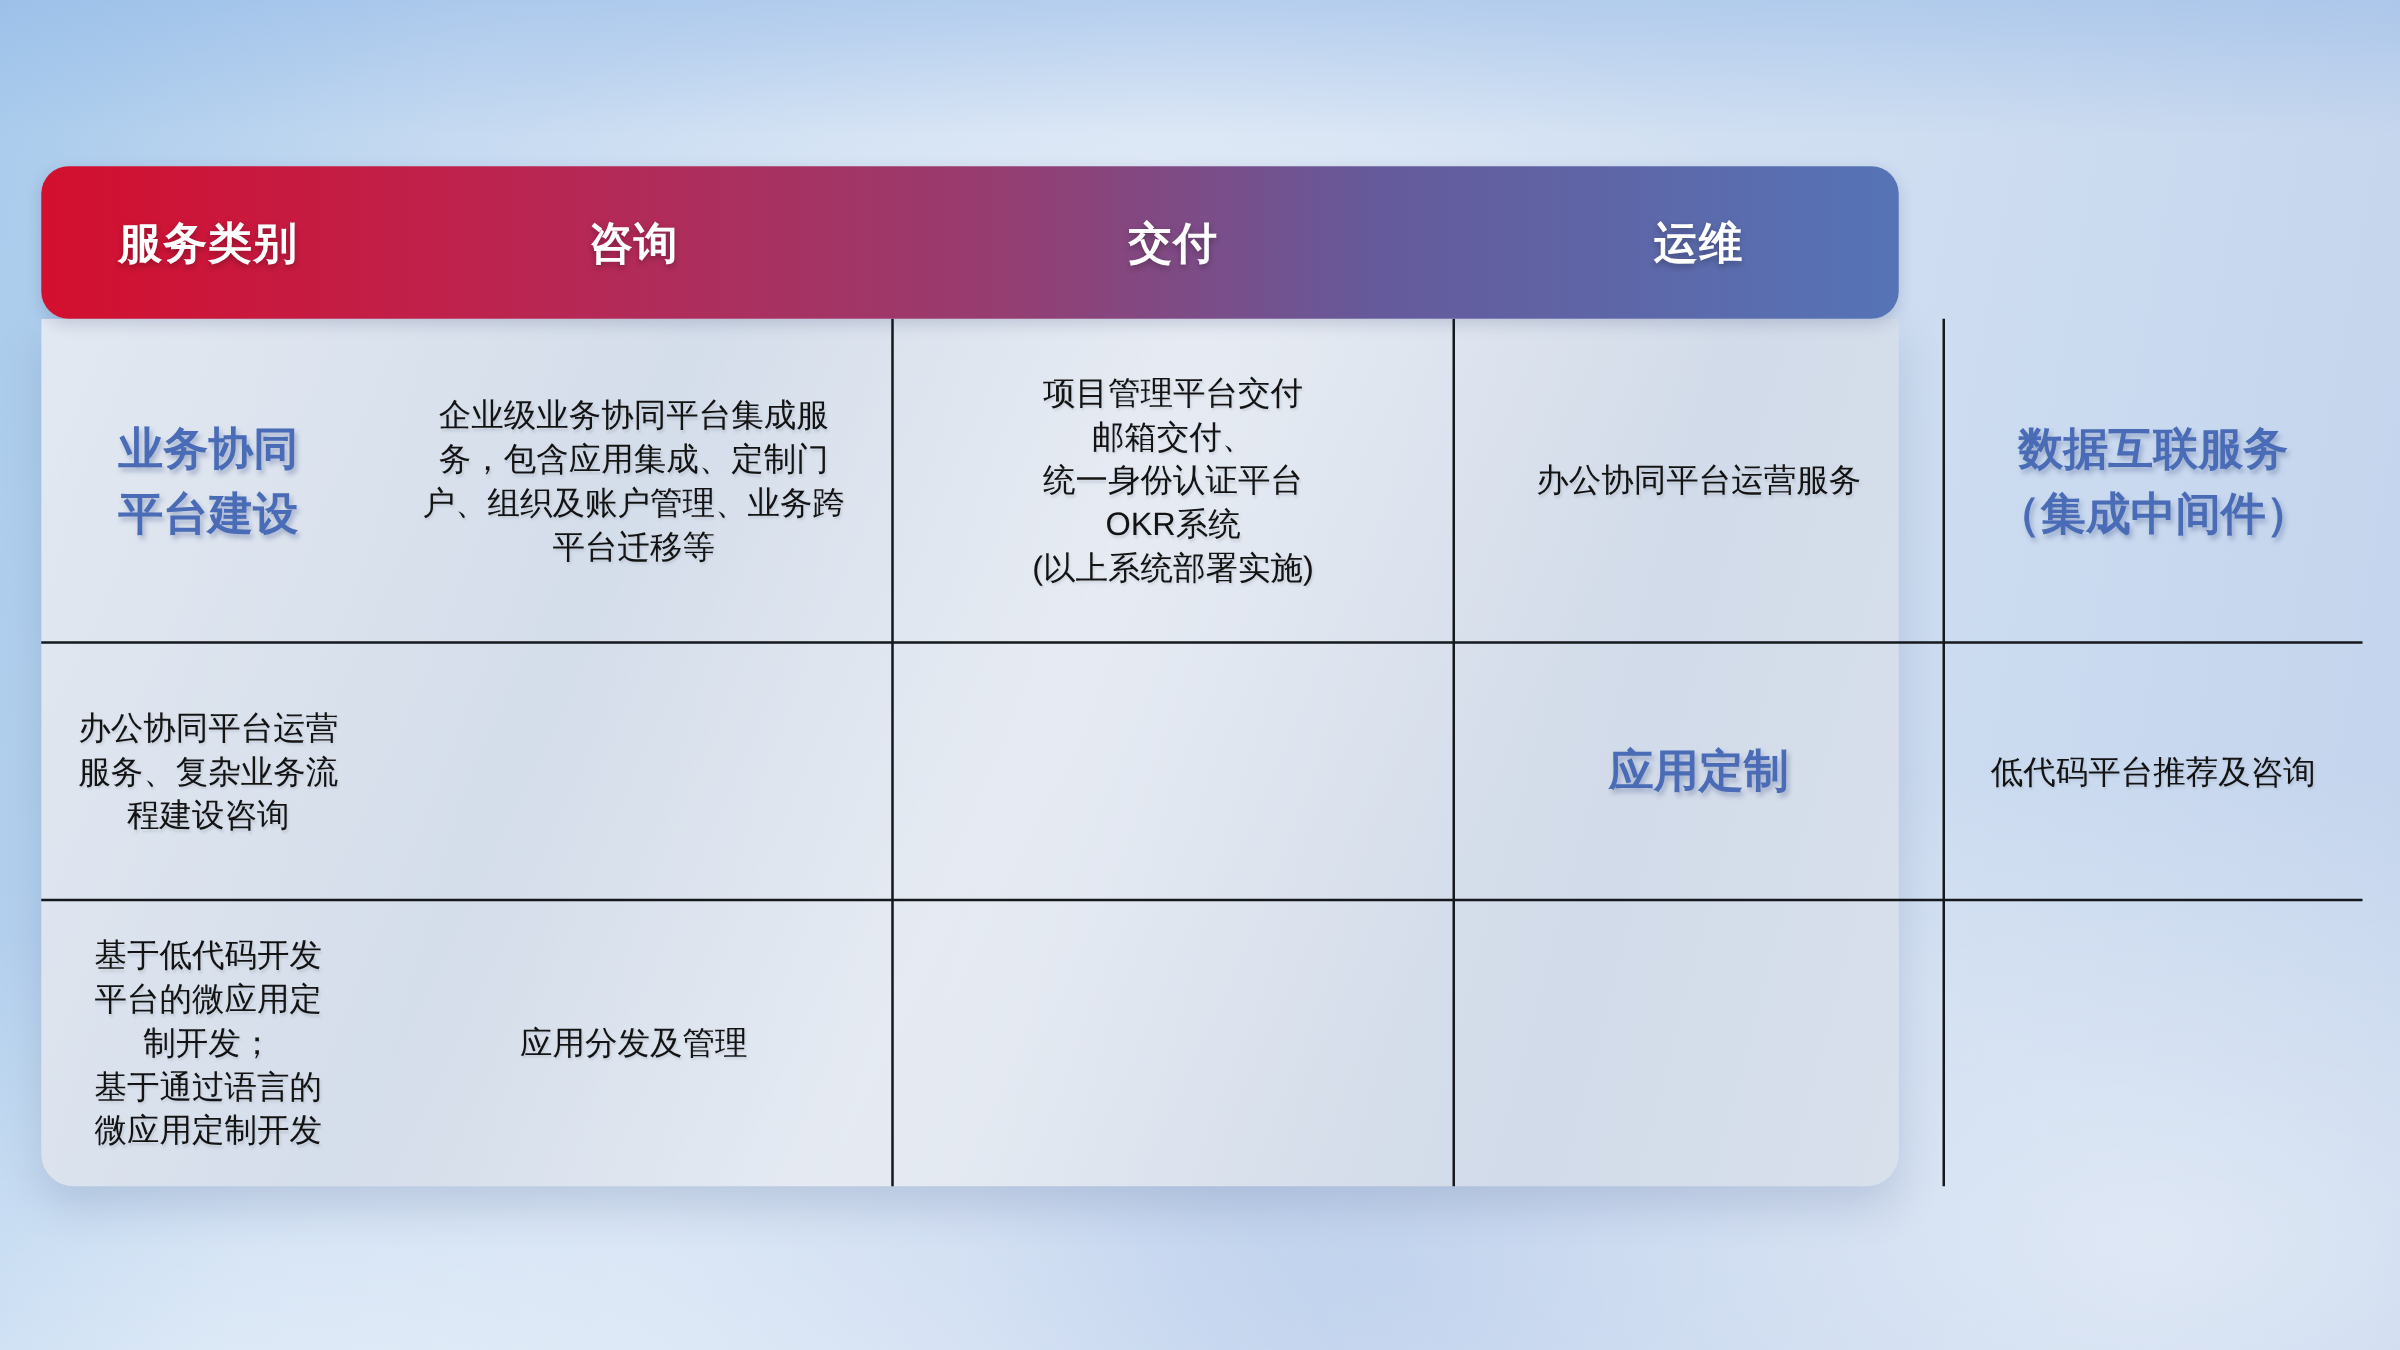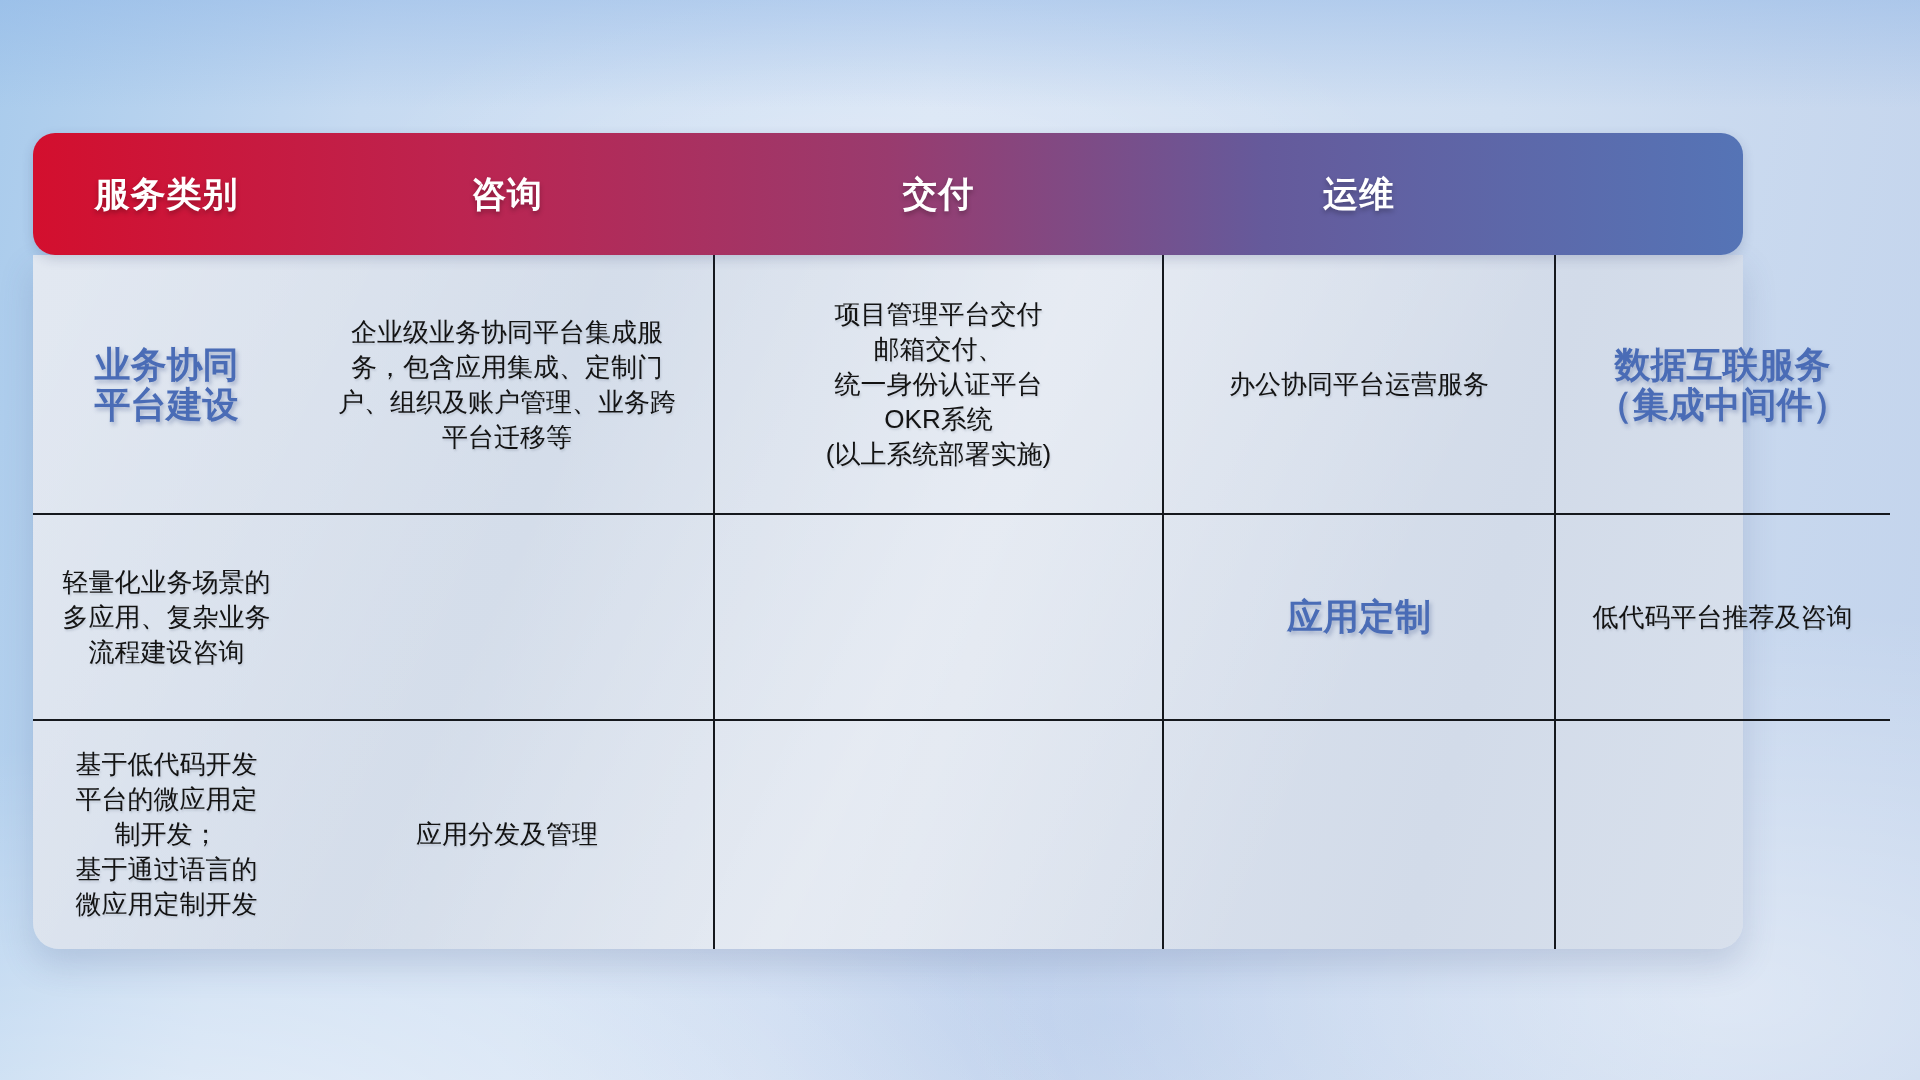--- a/index.html
+++ b/index.html
@@ -18,21 +18,21 @@
       radial-gradient(1300px 650px at 90% 92%, rgba(255,255,255,.42), rgba(255,255,255,0) 60%),
       radial-gradient(1000px 520px at 58% 94%, rgba(135,165,220,.28), rgba(135,165,220,0) 60%),
       radial-gradient(900px 600px at 46% 30%, rgba(255,255,255,.38), rgba(255,255,255,0) 65%),
       linear-gradient(100deg, #a9cbec 0%, #c6daf1 18%, #d6e3f4 45%, #cfdef1 72%, #c2d3ec 100%);
   }
 
   .panel {
     position: absolute;
     left: 33px;
     top: 133px;
-    width: 1710px;
+    width: 1486px;
   }
 
   .table-header {
     position: relative;
     height: 122px;
     border-radius: 22px;
     background: linear-gradient(90deg, #d30f2e 0%, #bc2450 25%, #993b6e 50%, #655a9b 72%, #5574b6 100%);
     display: grid;
     grid-template-columns: 267px 414px 449px 392px 335px;
     align-items: center;
@@ -79,21 +79,21 @@
   .cell.c3 { padding: 0 38px; }
   .cell.c4 { padding: 0 20px; }
   .cell.c5 { padding: 0 20px; }
 
   .category-text {
     text-align: center;
     white-space: pre-line;
     color: #4a6cb6;
     font-size: 36px;
     font-weight: bold;
-    line-height: 40px;
+    line-height: 52px;
     text-shadow: 2px 3px 4px rgba(80,100,150,.40);
   }
 
   .v-divider {
     position: absolute;
     top: 0;
     width: 2px;
     height: 694px;
     background: #15181d;
   }
@@ -140,21 +140,21 @@
     </div>
     <div class="cell c5">
       <div class="cell-text">办公协同平台运营服务</div>
     </div>
 
     <div class="cell c1">
       <div class="category-text">数据互联服务
 （集成中间件）</div>
     </div>
     <div class="cell c2">
-      <div class="cell-text">轻量化业务场景的多应用、复杂业务流程建设咨询</div>
+      <div class="cell-text">办公协同平台运营服务、复杂业务流程建设咨询</div>
     </div>
     <div class="cell c4">
       <div class="cell-text"></div>
     </div>
     <div class="cell c5">
       <div class="cell-text"></div>
     </div>
 
     <div class="cell c1">
       <div class="category-text">应用定制</div>

